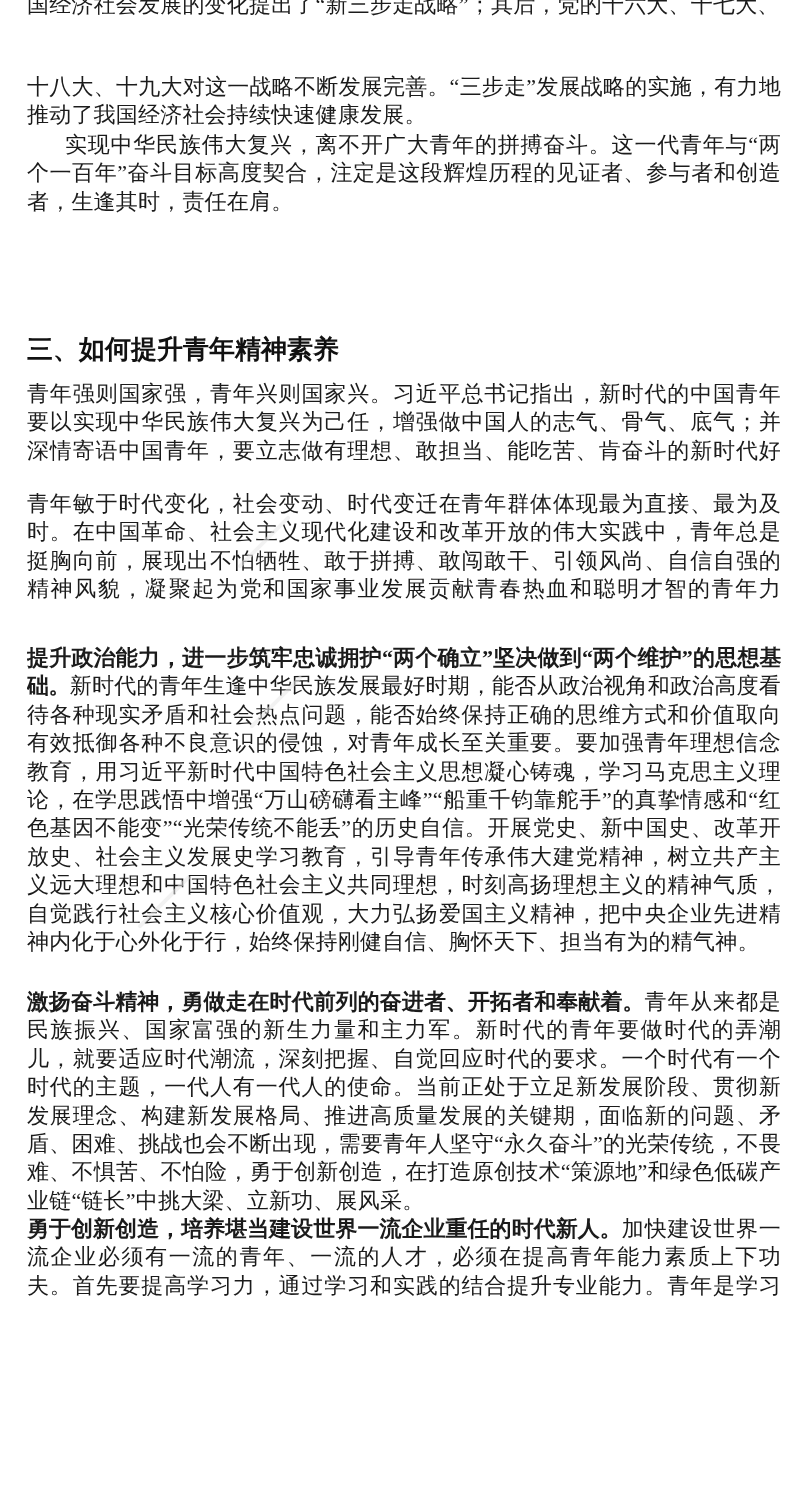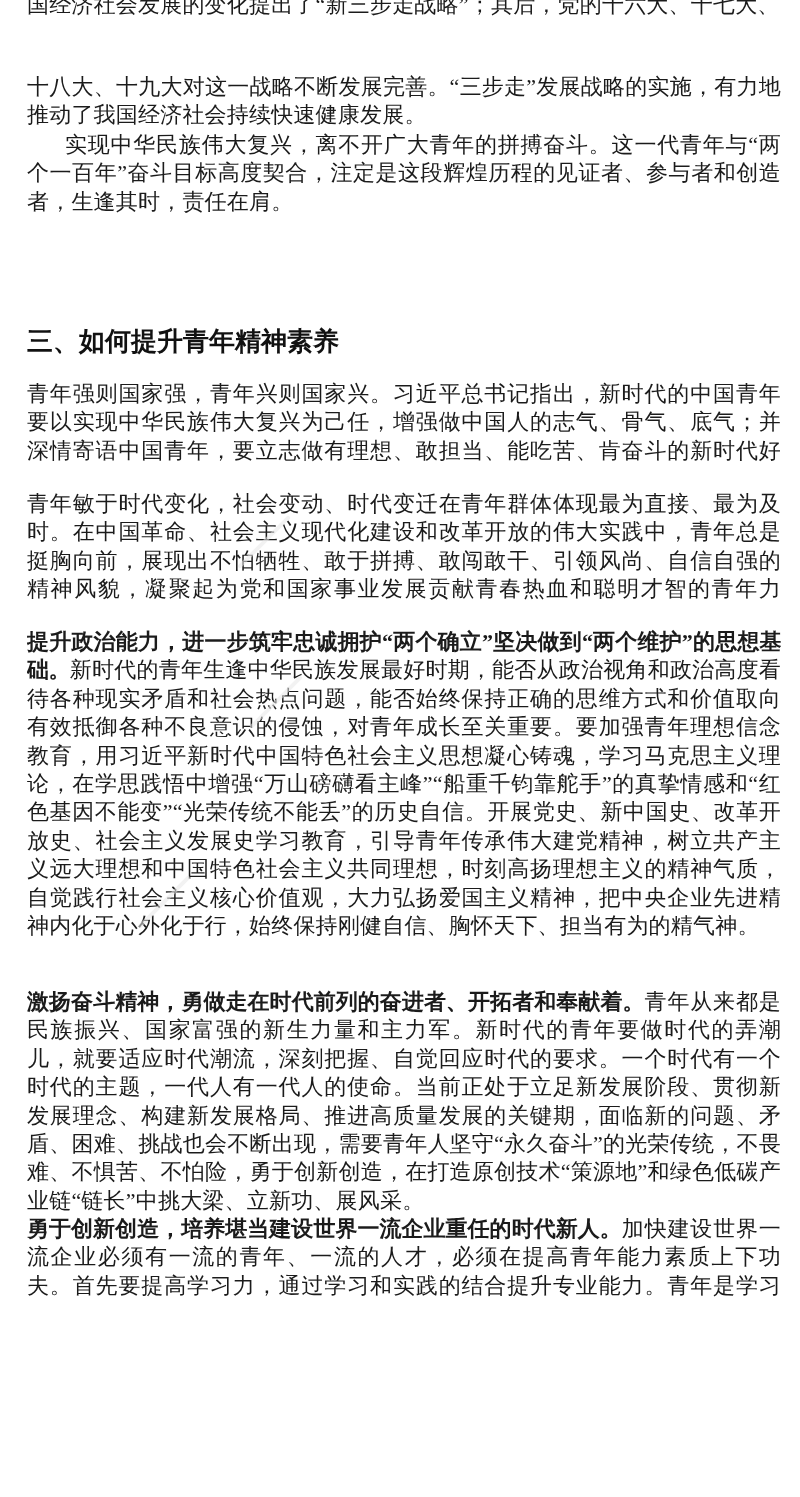--- a/index.html
+++ b/index.html
@@ -29,27 +29,27 @@
     letter-spacing: 0.2px;
     text-align: justify;
     overflow: hidden;
     color: #1b1b1b;
   }
   .frag   { top: -9px;   height: 30px; }
   .p-a    { top: 73px;   height: 59px; }
   .p-b    { top: 131px;  height: 88px; text-indent: 38px; }
   .p-0    { top: 380px;  height: 88px; }
   .p-1    { top: 490px;  height: 117px; }
-  .p-2    { top: 628px;  height: 318px; }
+  .p-2    { top: 644px;  height: 318px; }
   .p-3    { top: 940px;  height: 231px; margin-top: 48px; }
   .p-4    { top: 1215px; height: 88px; }
   .heading {
     position: absolute;
     left: 27px;
-    top: 324px;
+    top: 332px;
     margin: 0;
     font-family: "Liberation Serif", serif;
     font-size: 26px;
     font-weight: 700;
     color: #111111;
   }
   .lead {
     font-weight: 700;
     letter-spacing: -0.6px;
   }

